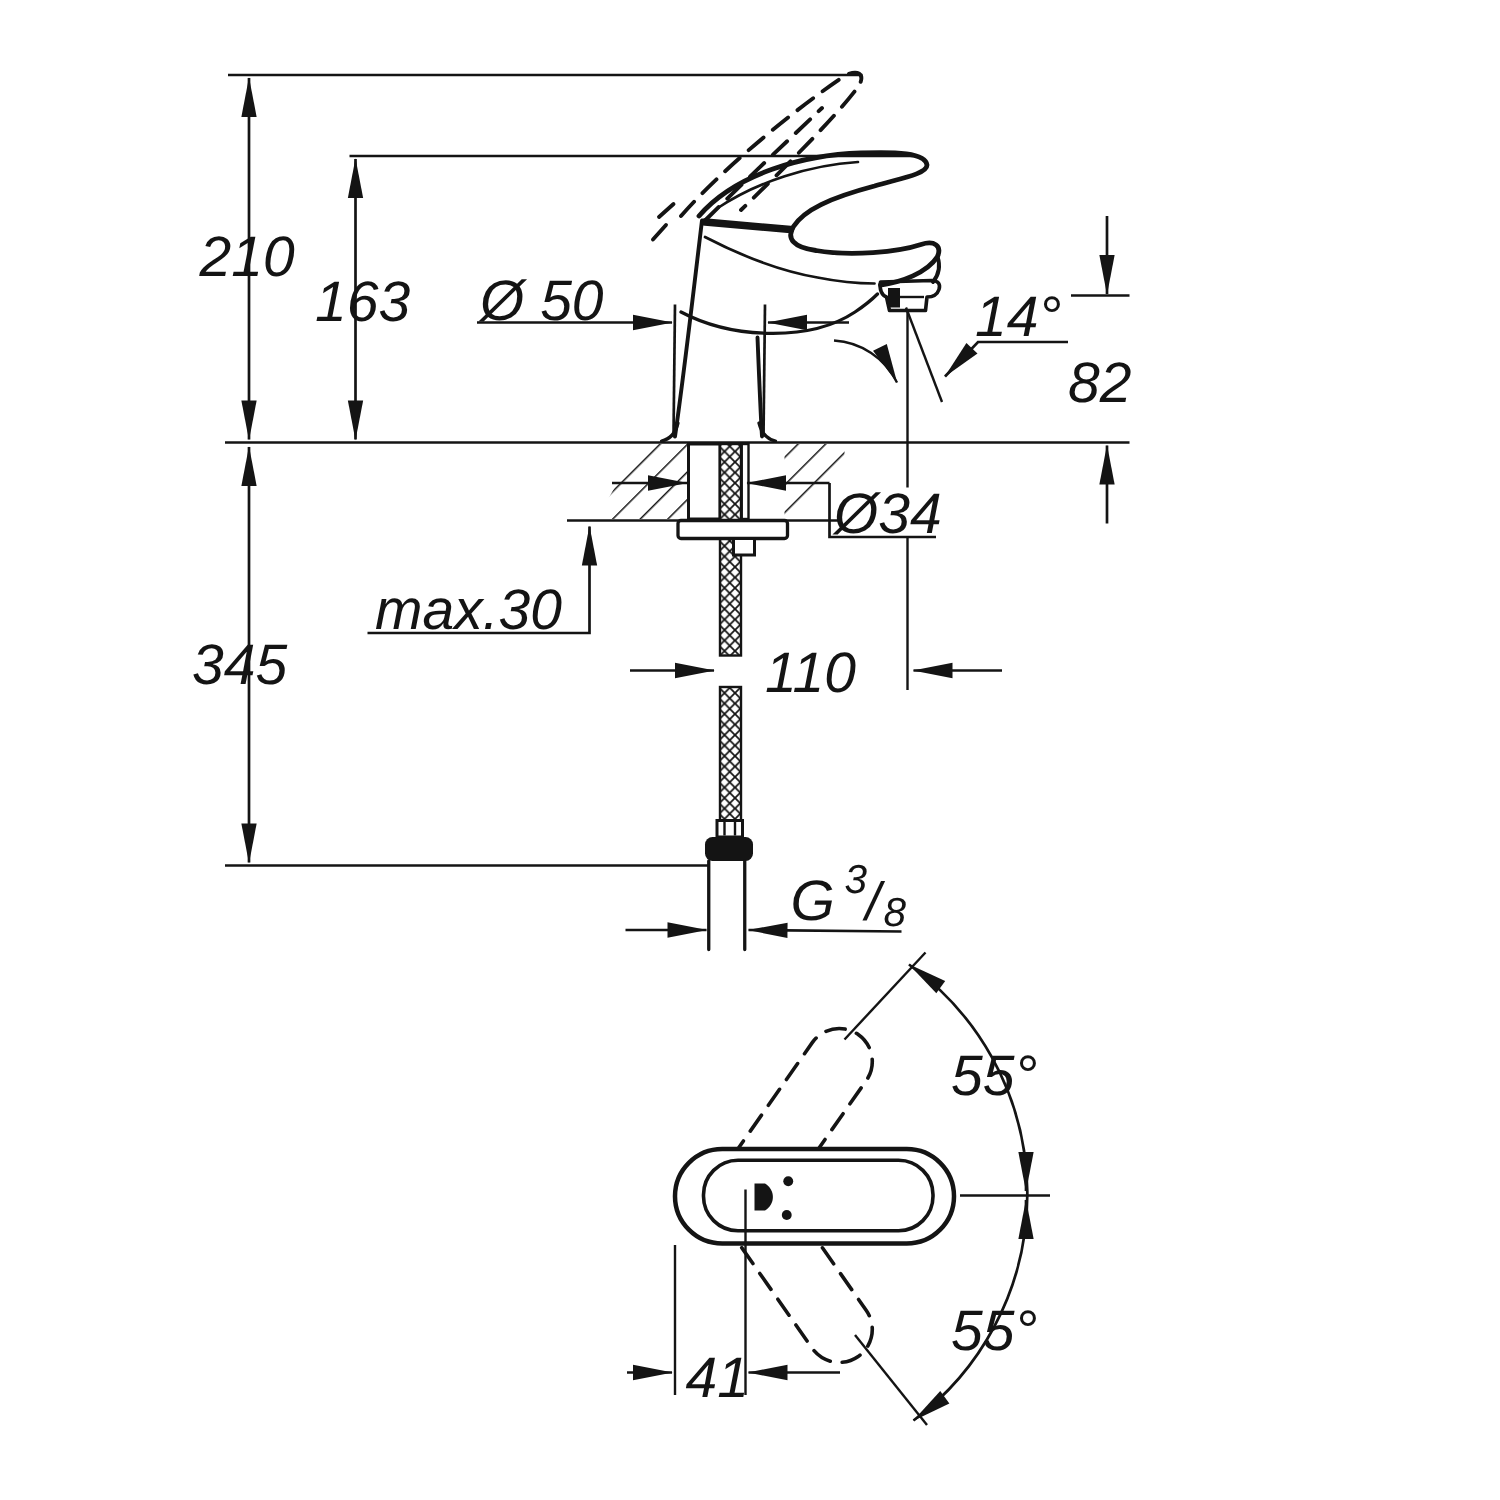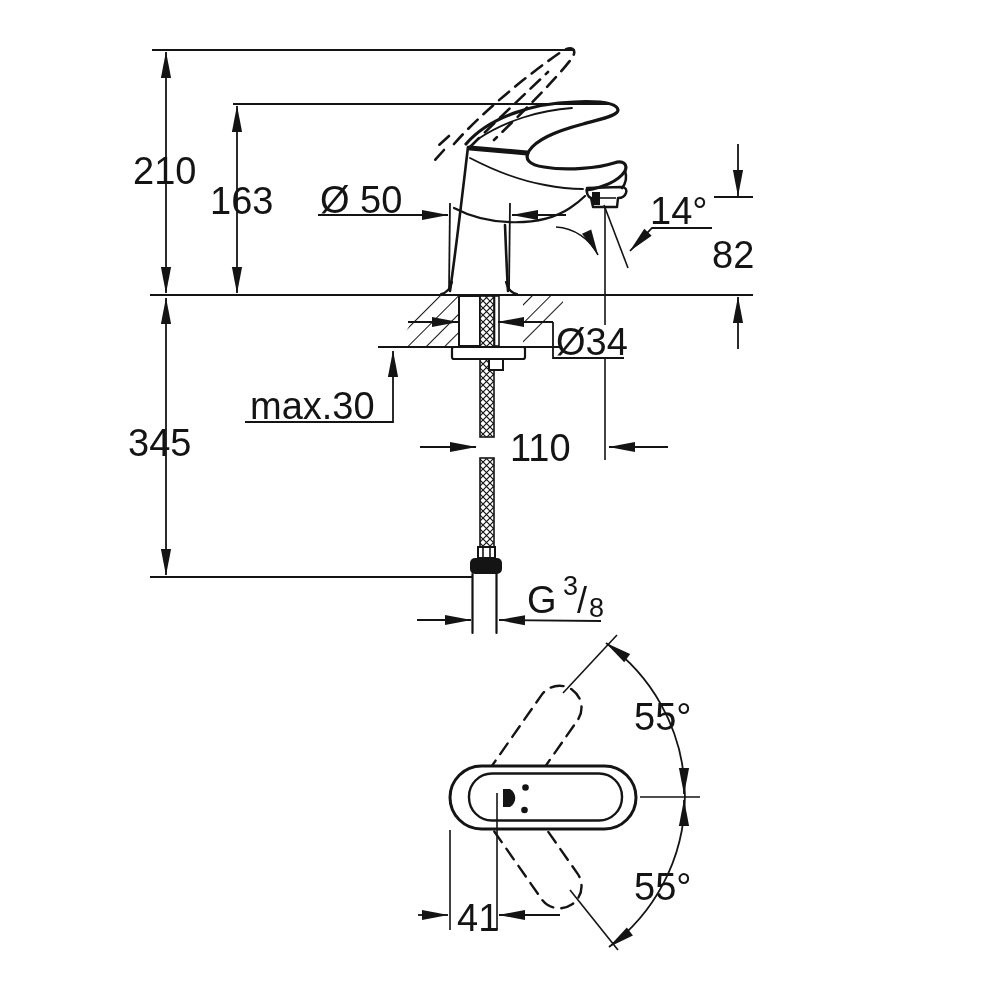--- a/index.html
+++ b/index.html
@@ -1,17 +1,17 @@
 <!DOCTYPE html>
 <html><head>
 <meta charset="utf-8">
 <style>
   html,body{margin:0;padding:0;background:#fff;}
   #stage{position:relative;width:860px;height:1000px;background:#ffffff;overflow:hidden;
-         font-family:"Liberation Sans", sans-serif;}
+         font-family:"Liberation Sans", sans-serif;font-style:italic;}
   svg{position:absolute;left:0;top:0;}
   svg text{font-family:"Liberation Sans","DejaVu Sans",sans-serif;fill:#141414;}
   .dim{font-size:38px;}
   .sup{font-size:27px;}
   .slash{font-size:36px;}
   .ln{stroke:#141414;stroke-width:1.8;fill:none;}
   .thin{stroke:#141414;stroke-width:1.6;fill:none;}
   .art{stroke:#141414;fill:none;stroke-linecap:round;stroke-linejoin:round;}
 </style>
 </head>

